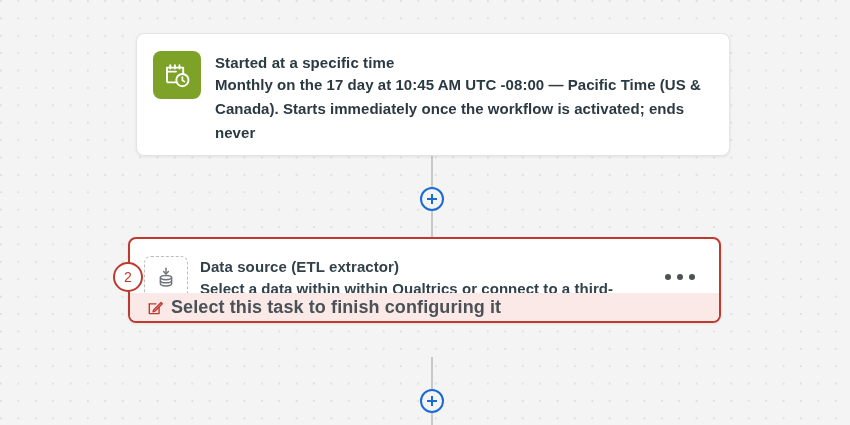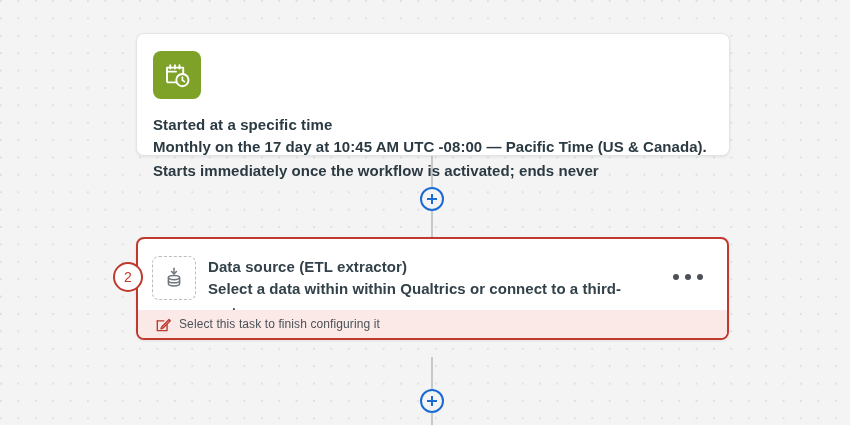--- a/index.html
+++ b/index.html
@@ -76,28 +76,27 @@
   .card-trigger {
     left: 136px;
     top: 33px;
     width: 594px;
     height: 123px;
     border: 1px solid #e3e4e6;
     box-shadow: 0 1px 3px rgba(0,0,0,0.08);
     padding: 17px 16px 16px 16px;
     display: flex;
     gap: 14px;
-    flex-direction: column;
   }
 
   .card-task {
-    left: 136px;
+    left: 128px;
     top: 237px;
     width: 593px;
-    height: 103px;
+    height: 86px;
     border: 2px solid #c0392f;
     overflow: hidden;
     box-shadow: 0 1px 3px rgba(0,0,0,0.08);
   }
   .card-task-body {
     display: flex;
     gap: 12px;
     padding: 16px 16px 10px 14px;
     position: relative;
   }
@@ -195,23 +194,24 @@
     width: 100%;
     height: 28px;
     background: #fae9e7;
     display: flex;
     align-items: center;
     gap: 8px;
     padding-left: 18px;
     box-sizing: border-box;
   }
   .warn-text {
-    font-size: 12px;
+    font-size: 18px;
     color: #4a5258;
     letter-spacing: 0.1px;
+    font-weight: bold;
   }
   .warn-icon {
     flex: 0 0 auto;
     width: 15px;
     height: 15px;
     display: block;
   }
 </style>
 </head>
 <body>

